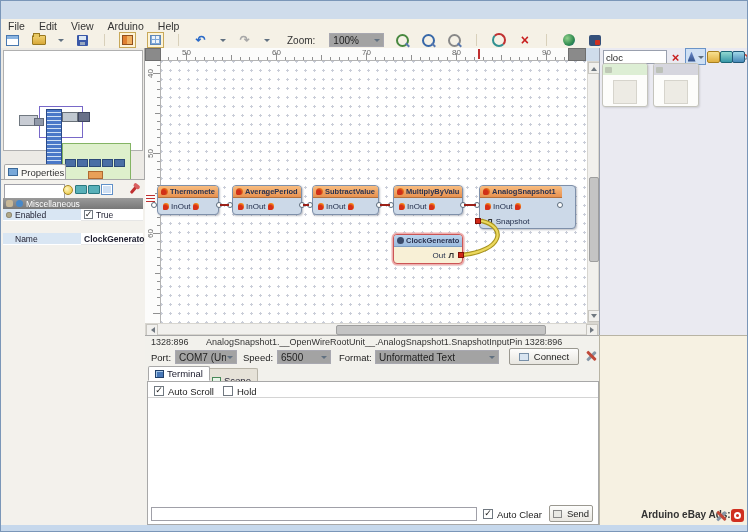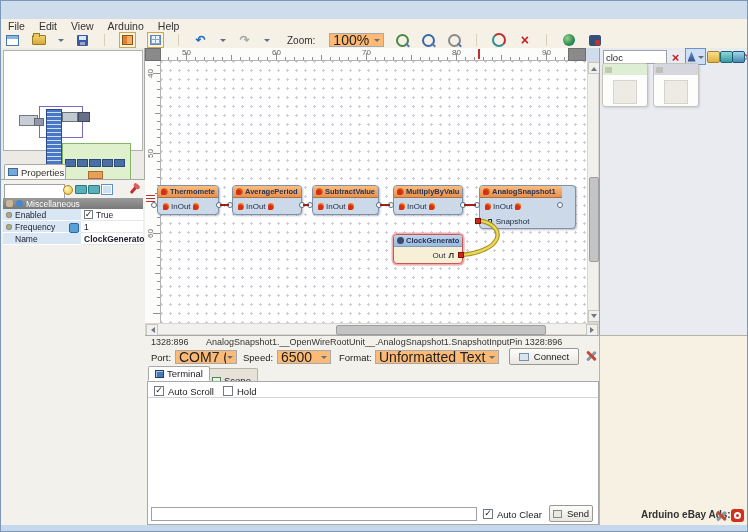--- a/index.html
+++ b/index.html
@@ -30,21 +30,21 @@
   .ic-disk::after{content:'';position:absolute;left:3px;bottom:1px;width:5px;height:3px;background:#98a8c0;}
   .toggle{width:15px;height:14px;border:1px solid #c8a858;background:#fdf4d8;display:inline-flex;align-items:center;justify-content:center;}
   .ic-panels{width:9px;height:8px;background:linear-gradient(90deg,#e08030 40%,#f0b060 40%);border:1px solid #905020;}
   .ic-grid{width:9px;height:8px;background:
      repeating-linear-gradient(0deg,#7fa8d8 0 1px,transparent 1px 4px),
      repeating-linear-gradient(90deg,#7fa8d8 0 1px,transparent 1px 4px),#eef4fa;border:1px solid #6088b8;}
   .glyph-undo::after{content:'↶';color:#2a6ac8;font-size:12px;font-weight:bold;}
   .glyph-redo::after{content:'↷';color:#a8a8a8;font-size:12px;font-weight:bold;}
   .dd{width:0;height:0;border:3px solid transparent;border-top-color:#607080;margin-left:1px;margin-top:4px;}
   .tb-label{font-size:10px;color:#333;margin:0 3px 0 6px;}
-  .combo{background:#fdba74;border:1px solid #a8a8b0;display:inline-flex;align-items:center;justify-content:space-between;font-size:14px;color:#222;padding:0 3px;box-sizing:border-box;height:14px;}
+  .combo{background:#a3a3a3;border:1px solid #a8a8b0;display:inline-flex;align-items:center;justify-content:space-between;font-size:10px;color:#222;padding:0 3px;box-sizing:border-box;height:14px;}
   .mag{width:9px;height:9px;border:2px solid #5878b0;border-radius:50%;position:relative;}
   .mag::after{content:'';position:absolute;left:7px;top:8px;width:5px;height:2px;background:#5878b0;transform:rotate(45deg);}
   .mag.m-plus{border-color:#48883f;} .mag.m-minus{border-color:#3868a8;} .mag.m-plain{border-color:#888;}
   .ic-refresh{width:10px;height:10px;border:2px solid #c03030;border-left-color:#309090;border-bottom-color:#309090;border-radius:50%;}
   .ic-xred::after{content:'×';color:#c82020;font-size:14px;font-weight:bold;line-height:1;}
   .ic-globe{width:12px;height:12px;border-radius:50%;background:radial-gradient(circle at 35% 35%,#8fd08a,#2f8a4f 60%,#1c5f8a);}
   .ic-upload{width:12px;height:11px;background:#35507a;border-radius:2px;position:relative;}
   .ic-upload::after{content:'';position:absolute;right:1px;bottom:1px;width:5px;height:5px;background:#d03020;border-radius:1px;}
   
   .left-panel{left:0;top:47px;width:144px;height:477px;background:#eceae5;border-right:1px solid #a8a8a8;box-sizing:border-box;}
@@ -272,30 +272,20 @@
       <span>Miscellaneous</span>
     </div>
     <div class="prow" style="top:29px;">
       <div class="lab">
           <span class="gear"></span>
           <span>Enabled</span>
         </div>
       <div class="val">
           <span class="cb checked" style="width:9px;height:9px;"></span>
           <span>True</span>
-        </div>
-    </div>
-    <div class="prow" style="top:41px;">
-      <div class="lab">
-          <span class="gear"></span>
-          <span>Frequency</span>
-          <span class="freq-ico"></span>
-        </div>
-      <div class="val">
-          <span>1</span>
         </div>
     </div>
     <div class="prow" style="top:53px;">
       <div class="lab">
           <span>Name</span>
         </div>
       <div class="val bold">
           <span>ClockGenerator1</span>
         </div>
     </div>

